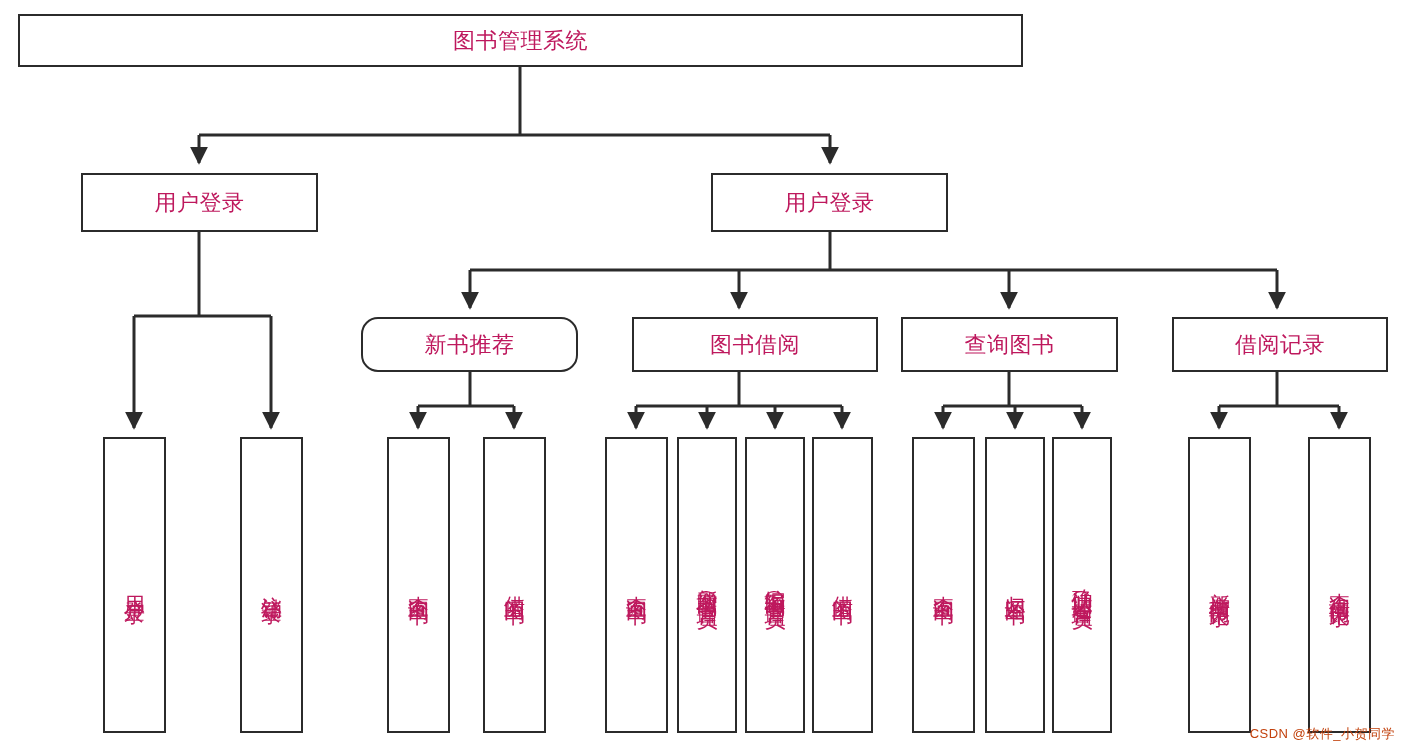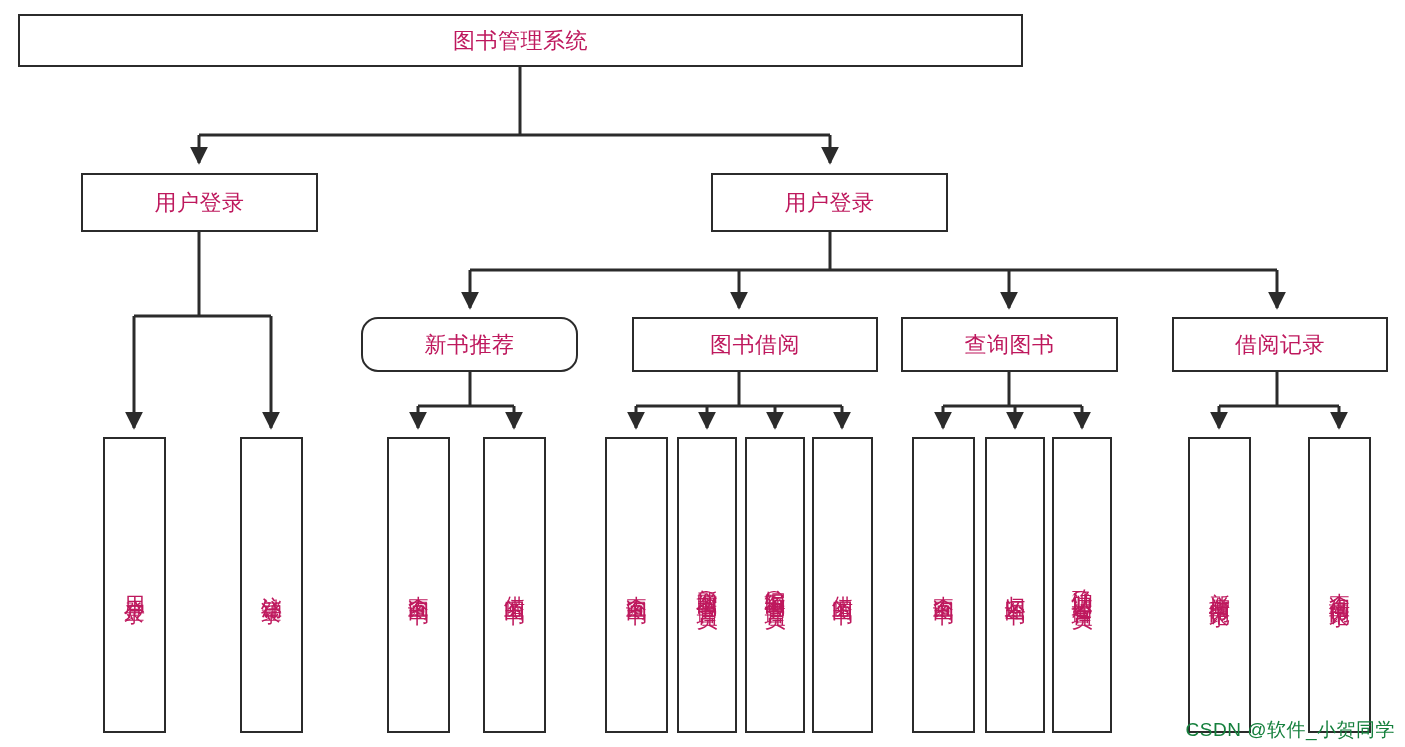--- a/index.html
+++ b/index.html
@@ -55,22 +55,22 @@
     text-orientation: upright;
     font-size: 21px;
     letter-spacing: 3px;
     line-height: 1.05;
     max-height: 100%;
   }
   .watermark {
     position: absolute;
     right: 10px;
     bottom: 4px;
-    font-size: 19px;
-    color: #15803d;
+    font-size: 13px;
+    color: #c2410c;
     letter-spacing: 0.5px;
     white-space: nowrap;
     user-select: none;
   }
 </style>
 </head>
 <body>
 
 <div id="diagram-root">
 

